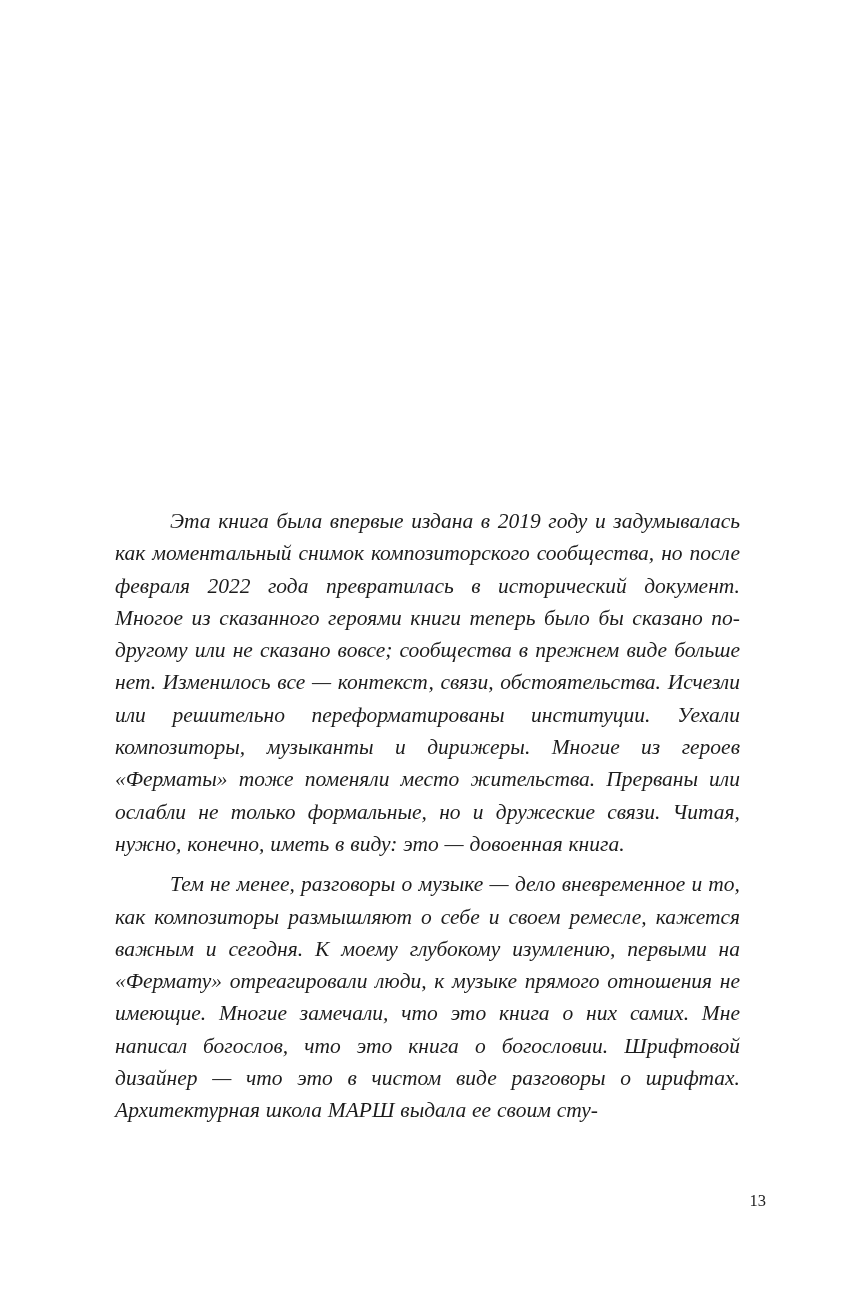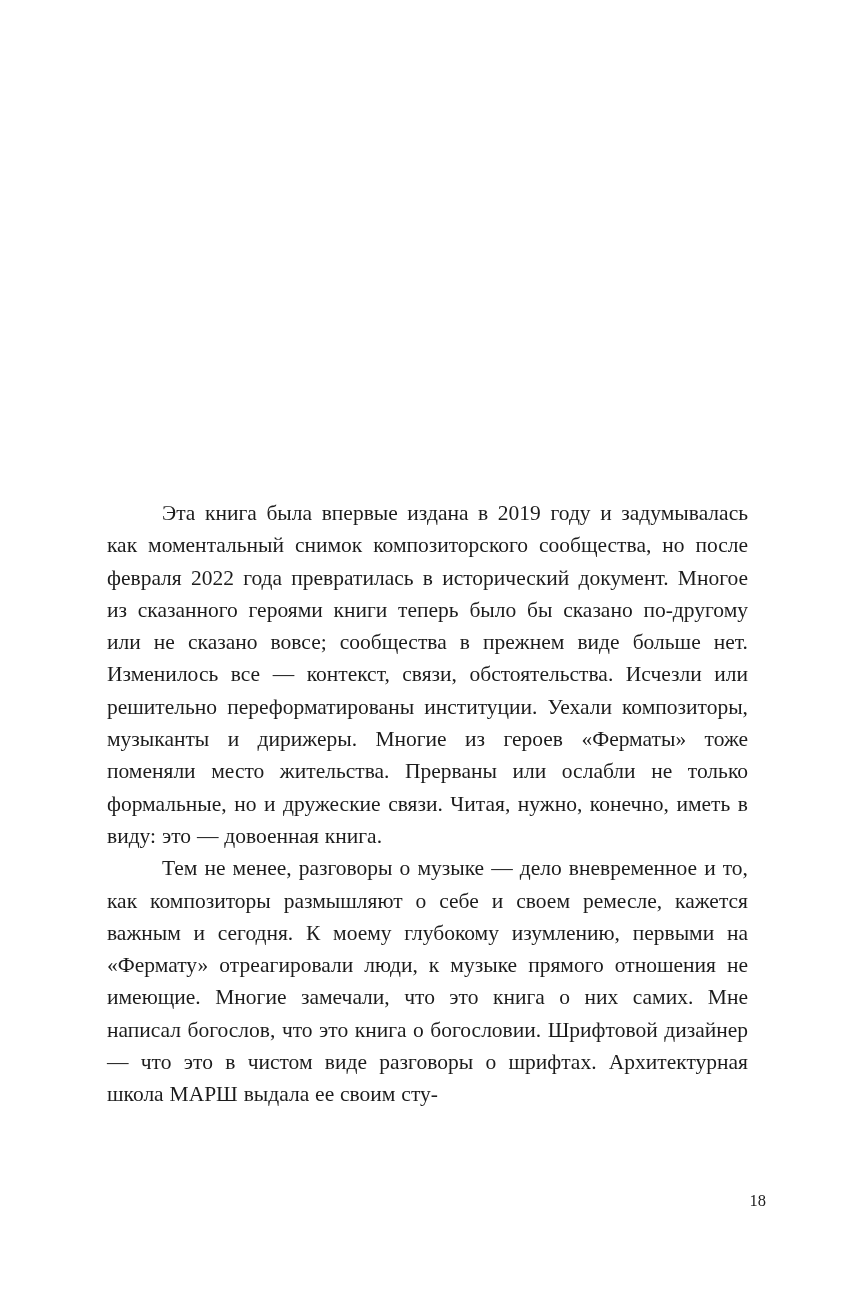--- a/index.html
+++ b/index.html
@@ -33,24 +33,25 @@
     position: absolute;
     left: 107px;
     top: 497px;
     width: 641px;
     font-size: 21.5px;
     line-height: 32.3px;
     text-align: justify;
     color: #1c1c1c;
   }
   .para {
-    margin: 0;
+    margin: 8px;
     padding: 0;
     text-indent: 55px;
     word-spacing: 0.5px;
+    font-style: italic;
   }
   .page-number {
     position: absolute;
     top: 1191px;
     right: 90px;
     font-size: 16.5px;
     line-height: 20px;
     color: #1c1c1c;
   }
 </style>
@@ -58,15 +59,15 @@
 <body>
 
 <div class="page">
 
 
   <div class="body-text">
     <p class="para">Эта книга была впервые издана в 2019 году и задумывалась как моментальный снимок композиторского сообщества, но после февраля 2022 года превратилась в исторический документ. Многое из сказанного героями книги теперь было бы сказано по-другому или не сказано вовсе; сообщества в прежнем виде больше нет. Изменилось все — контекст, связи, обстоятельства. Исчезли или решительно переформатированы институции. Уехали композиторы, музыканты и дирижеры. Многие из героев «Ферматы» тоже поменяли место жительства. Прерваны или ослабли не только формальные, но и дружеские связи. Читая, нужно, конечно, иметь в виду: это — довоенная книга.</p>
     <p class="para">Тем не менее, разговоры о музыке — дело вневременное и то, как композиторы размышляют о себе и своем ремесле, кажется важным и сегодня. К моему глубокому изумлению, первыми на «Фермату» отреагировали люди, к музыке прямого отношения не имеющие. Многие замечали, что это книга о них самих. Мне написал богослов, что это книга о богословии. Шрифтовой дизайнер — что это в чистом виде разговоры о шрифтах. Архитектурная школа МАРШ выдала ее своим сту-</p>
   </div>
 
-  <div class="page-number">18</div>
+  <div class="page-number">13</div>
 
 </div>
 
 </body></html>

